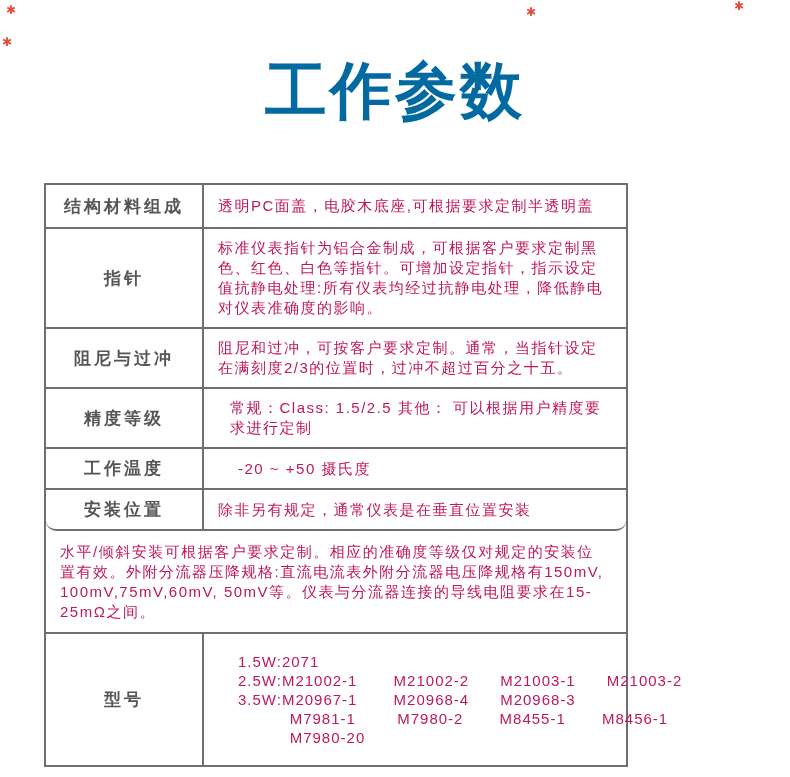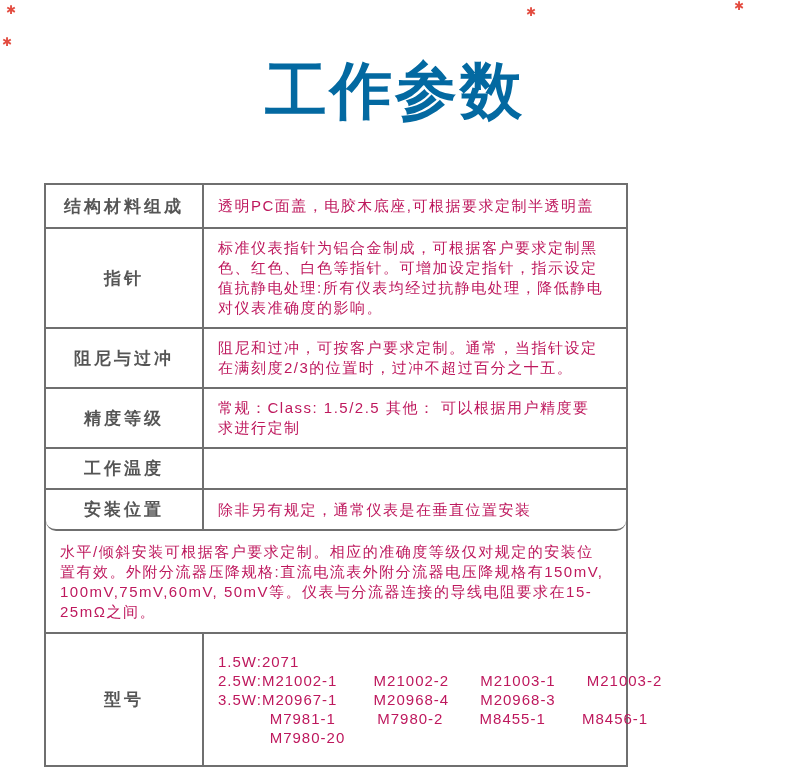--- a/index.html
+++ b/index.html
@@ -62,26 +62,26 @@
     box-sizing: border-box;
     padding: 9px 22px 9px 14px;
     font-size: 15px;
     color: #be185d;
     letter-spacing: 1.5px;
     line-height: 20px;
   }
   .r1 { min-height: 42px; }
   .r2 { min-height: 66px; }
   .r3 { min-height: 45px; }
-  .r4 { min-height: 36px; }
+  .r4 { min-height: 36px; gap: 12px; }
   .r5 { min-height: 39px; gap: 20px; }
   .r6 { min-height: 39px; border-radius: 10px; }
   .r7 { min-height: 101px; }
   .r8 { min-height: 131px; }
-  .model-lines { line-height: 19px; letter-spacing: 1px; }
+  .model-lines { line-height: 19px; letter-spacing: 1px; margin-left: 20px; }
   .model-line { white-space: pre; }
 </style>
 </head>
 <body>
 
 <div class="page-title">工作参数</div>
 
 <span class="artifact-mark" style="left:6px; top:4px;">✱</span>
 <span class="artifact-mark" style="left:2px; top:36px;">✱</span>
 <span class="artifact-mark" style="left:526px; top:6px;">✱</span>
@@ -112,20 +112,23 @@
 
   <div class="spec-row r4">
     <div class="label-cell">精度等级</div>
     <div class="content-cell">
         <div>常规：Class: 1.5/2.5 其他： 可以根据用户精度要求进行定制</div>
       </div>
   </div>
 
   <div class="spec-row r5">
     <div class="label-cell">工作温度</div>
+    <div class="content-cell">
+        <div>-20 ~ +50  摄氏度</div>
+      </div>
   </div>
 
   <div class="spec-row r6">
     <div class="label-cell">安装位置</div>
     <div class="content-cell">
         <div>除非另有规定，通常仪表是在垂直位置安装</div>
       </div>
   </div>
 
   <div class="spec-row r7">

